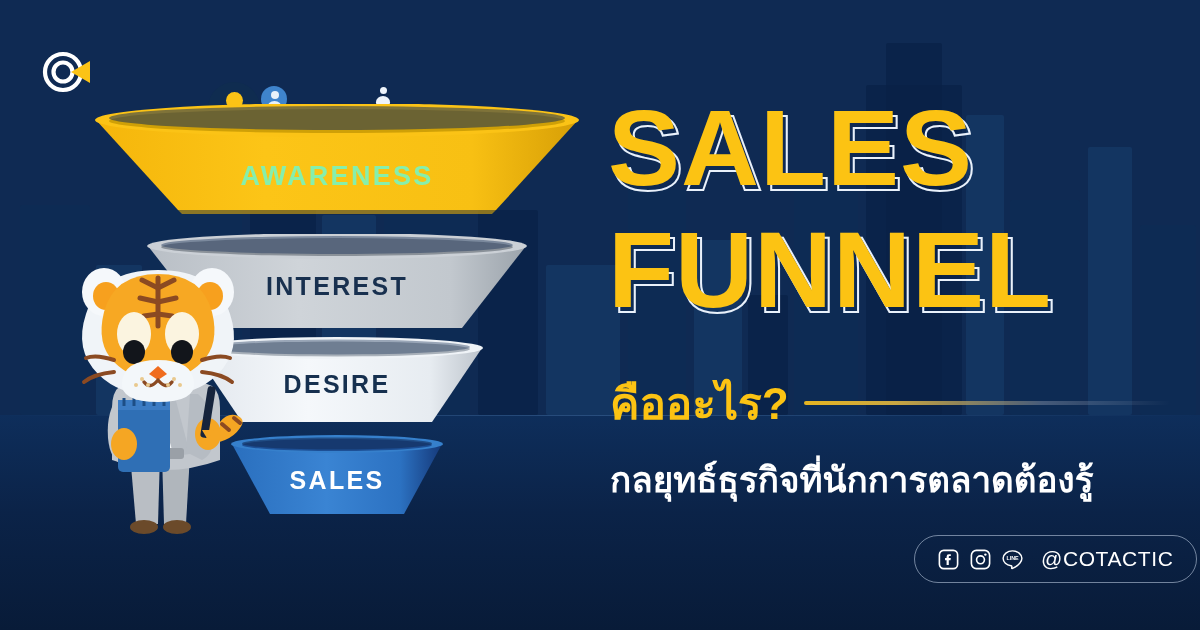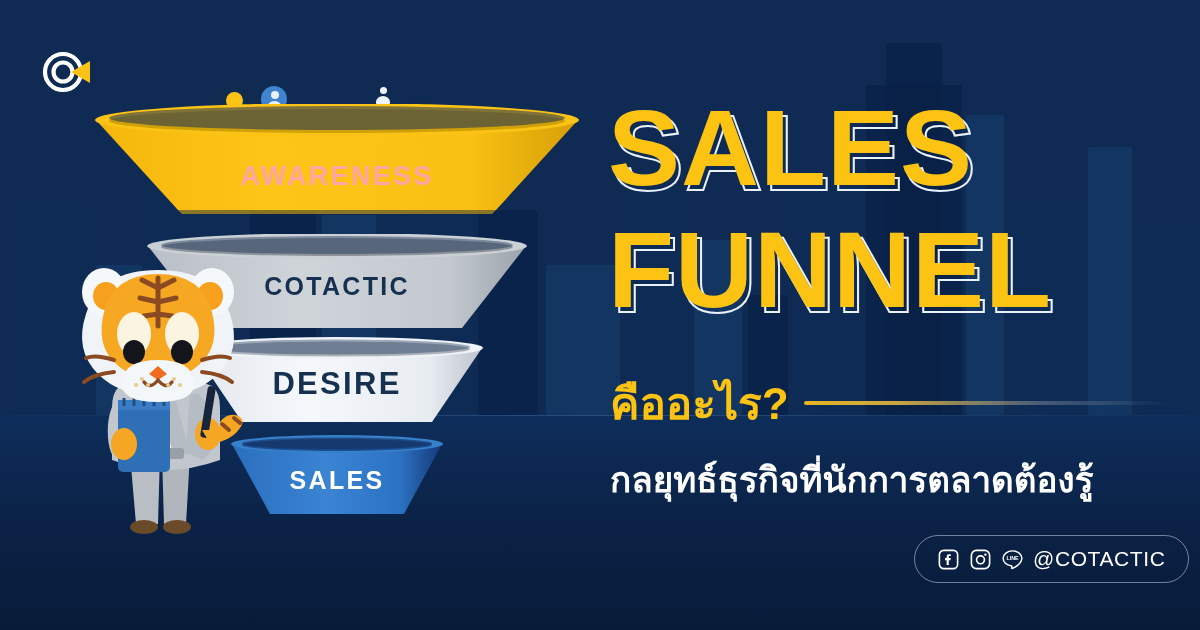--- a/index.html
+++ b/index.html
@@ -31,23 +31,23 @@
   .tier{position:absolute;left:0;width:100%;display:flex;align-items:center;justify-content:center;}
   .tier .lbl{position:relative;z-index:4;font-weight:700;letter-spacing:2.3px;}
 
   .t-awareness{top:0;height:120px;}
   .t-interest{top:130px;height:104px;}
   .t-desire{top:232px;height:96px;}
   .t-action{top:330px;height:92px;}
 
   .shape{position:absolute;inset:0;}
 
-  .lbl-aw{color:#fca5a5;font-size:27px;margin-top:24px;}
+  .lbl-aw{color:#86efac;font-size:27px;margin-top:24px;}
   .lbl-in{color:#18304f;font-size:25px;}
-  .lbl-de{color:#16304f;font-size:31px;}
+  .lbl-de{color:#16304f;font-size:25px;}
   .lbl-ac{color:#ffffff;font-size:25px;}
 
   
   .av{position:absolute;border-radius:50%;}
   .av .head{position:absolute;border-radius:50%;}
   .av .body{position:absolute;border-radius:50% 50% 0 0 / 70% 70% 0 0;}
 
   
   .mascot{position:absolute;left:58px;top:248px;width:200px;height:296px;}
 
@@ -65,21 +65,21 @@
   .sub{position:absolute;left:10px;top:368px;display:flex;align-items:center;gap:15px;width:560px;}
   .sub .kw{font-size:44px;font-weight:700;color:#FCC313;white-space:nowrap;}
   .rule{flex:1;height:4px;border-radius:2px;
         background:linear-gradient(90deg,#e6b521 0%,#c9a642 25%,rgba(140,150,170,.45) 65%,rgba(140,150,170,0) 100%);}
 
   .tagline{position:absolute;left:10px;top:452px;font-size:35px;font-weight:700;color:#fff;white-space:nowrap;}
 
   .social{position:absolute;left:314px;top:535px;height:46px;display:flex;align-items:center;gap:9px;
     padding:0 22px;border:1.6px solid rgba(200,215,235,.55);border-radius:26px;}
   .sicon{width:23px;height:23px;display:block;}
-  .handle{color:#fff;font-size:21px;letter-spacing:.6px;margin-left:0;}
+  .handle{color:#fff;font-size:21px;letter-spacing:.6px;margin-left:8px;}
 </style>
 </head>
 <body>
 
 <div id="stage">
 
   <div class="city">
     <div class="bldg" style="left:20px;width:70px;height:210px;"></div>
     <div class="bldg lite" style="left:96px;width:46px;height:150px;"></div>
     <div class="bldg" style="left:150px;width:92px;height:255px;"></div>
@@ -167,21 +167,21 @@
               <stop offset=".4" stop-color="#CFD4D9"></stop>
             <stop offset=".8" stop-color="#C2C8CE"></stop>
               <stop offset="1" stop-color="#9BA3AB"></stop>
           </linearGradient>
         </defs>
         <path d="M56 12 L434 12 L370 94 L120 94 Z" fill="url(#gG)"></path>
         <ellipse cx="245" cy="12" rx="190" ry="13" fill="#CBD0D6"></ellipse>
         <ellipse cx="245" cy="13" rx="176" ry="9" fill="#8A9199"></ellipse>
         <ellipse cx="245" cy="11" rx="176" ry="9" fill="#1a3258" opacity=".45"></ellipse>
       </svg>
-      <span class="lbl lbl-in">COTACTIC</span>
+      <span class="lbl lbl-in">INTEREST</span>
     </div>
 
     <div class="tier t-desire">
       <svg class="shape" viewBox="0 0 490 96" preserveAspectRatio="none" aria-hidden="true">
         <defs>
           <linearGradient id="gW" x1="0" y1="0" x2="1" y2="0">
             <stop offset="0" stop-color="#E2E7ED"></stop>
               <stop offset=".4" stop-color="#F5F8FB"></stop>
             <stop offset=".82" stop-color="#E7ECF1"></stop>
               <stop offset="1" stop-color="#BDC4CC"></stop>

